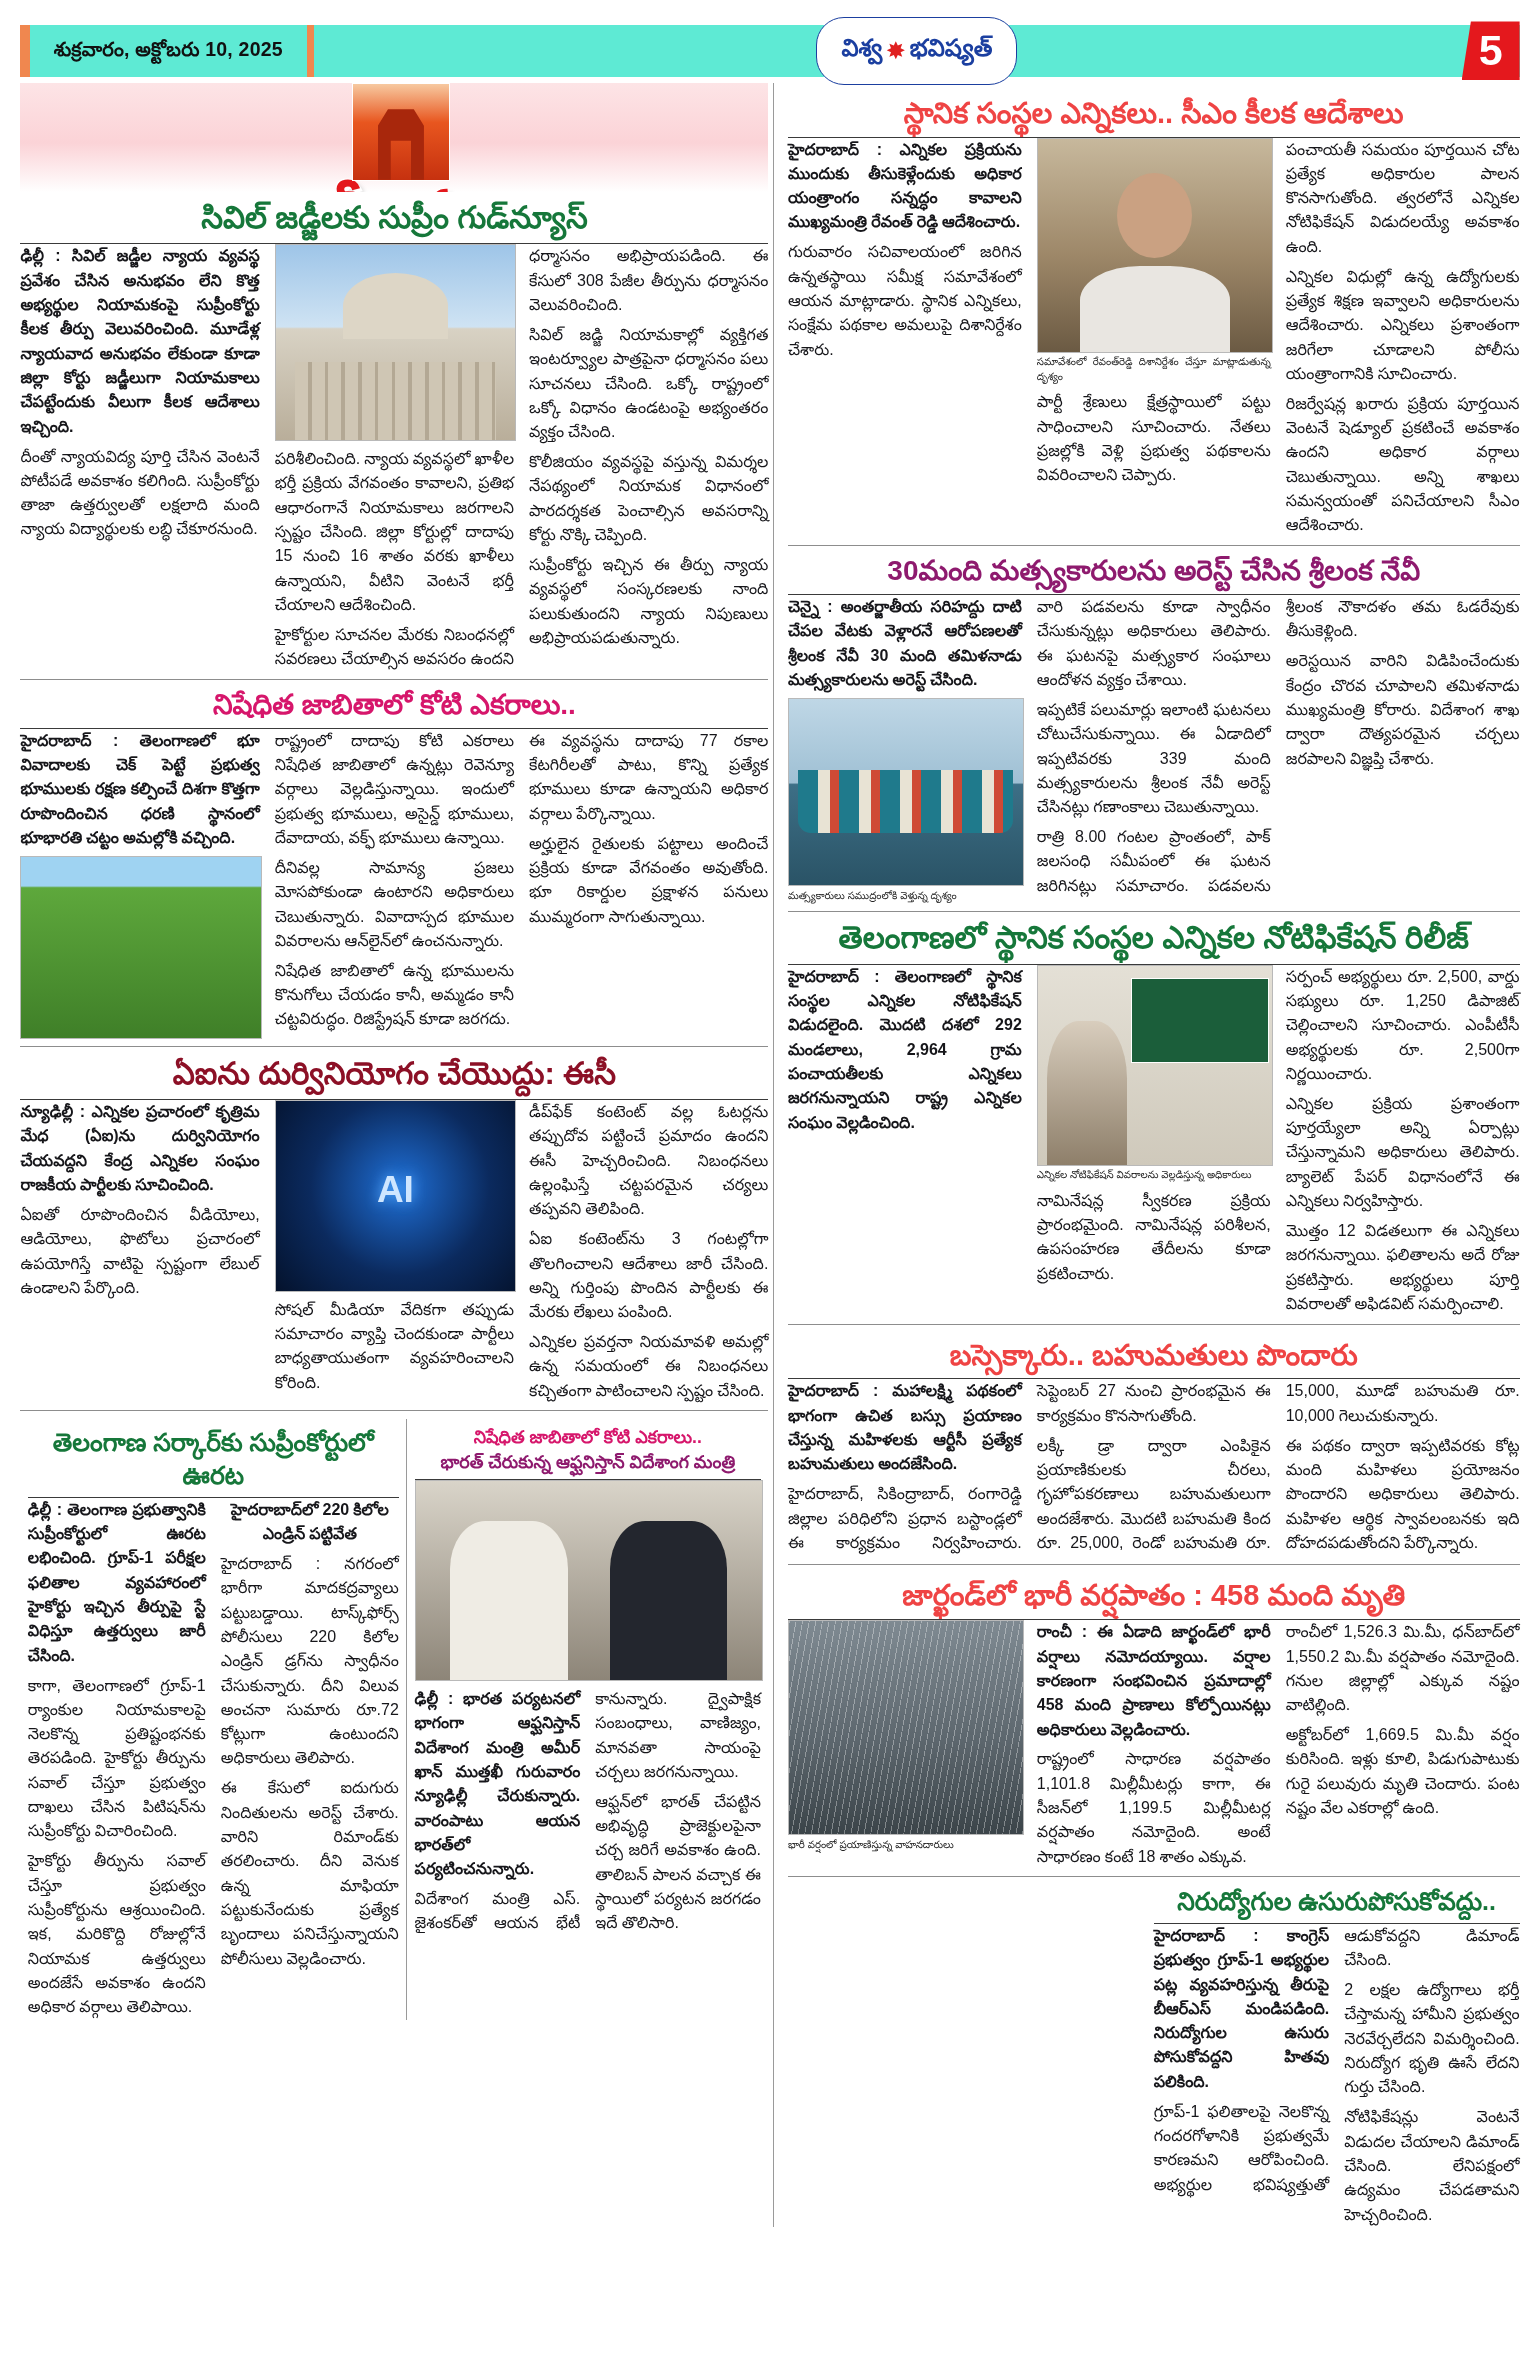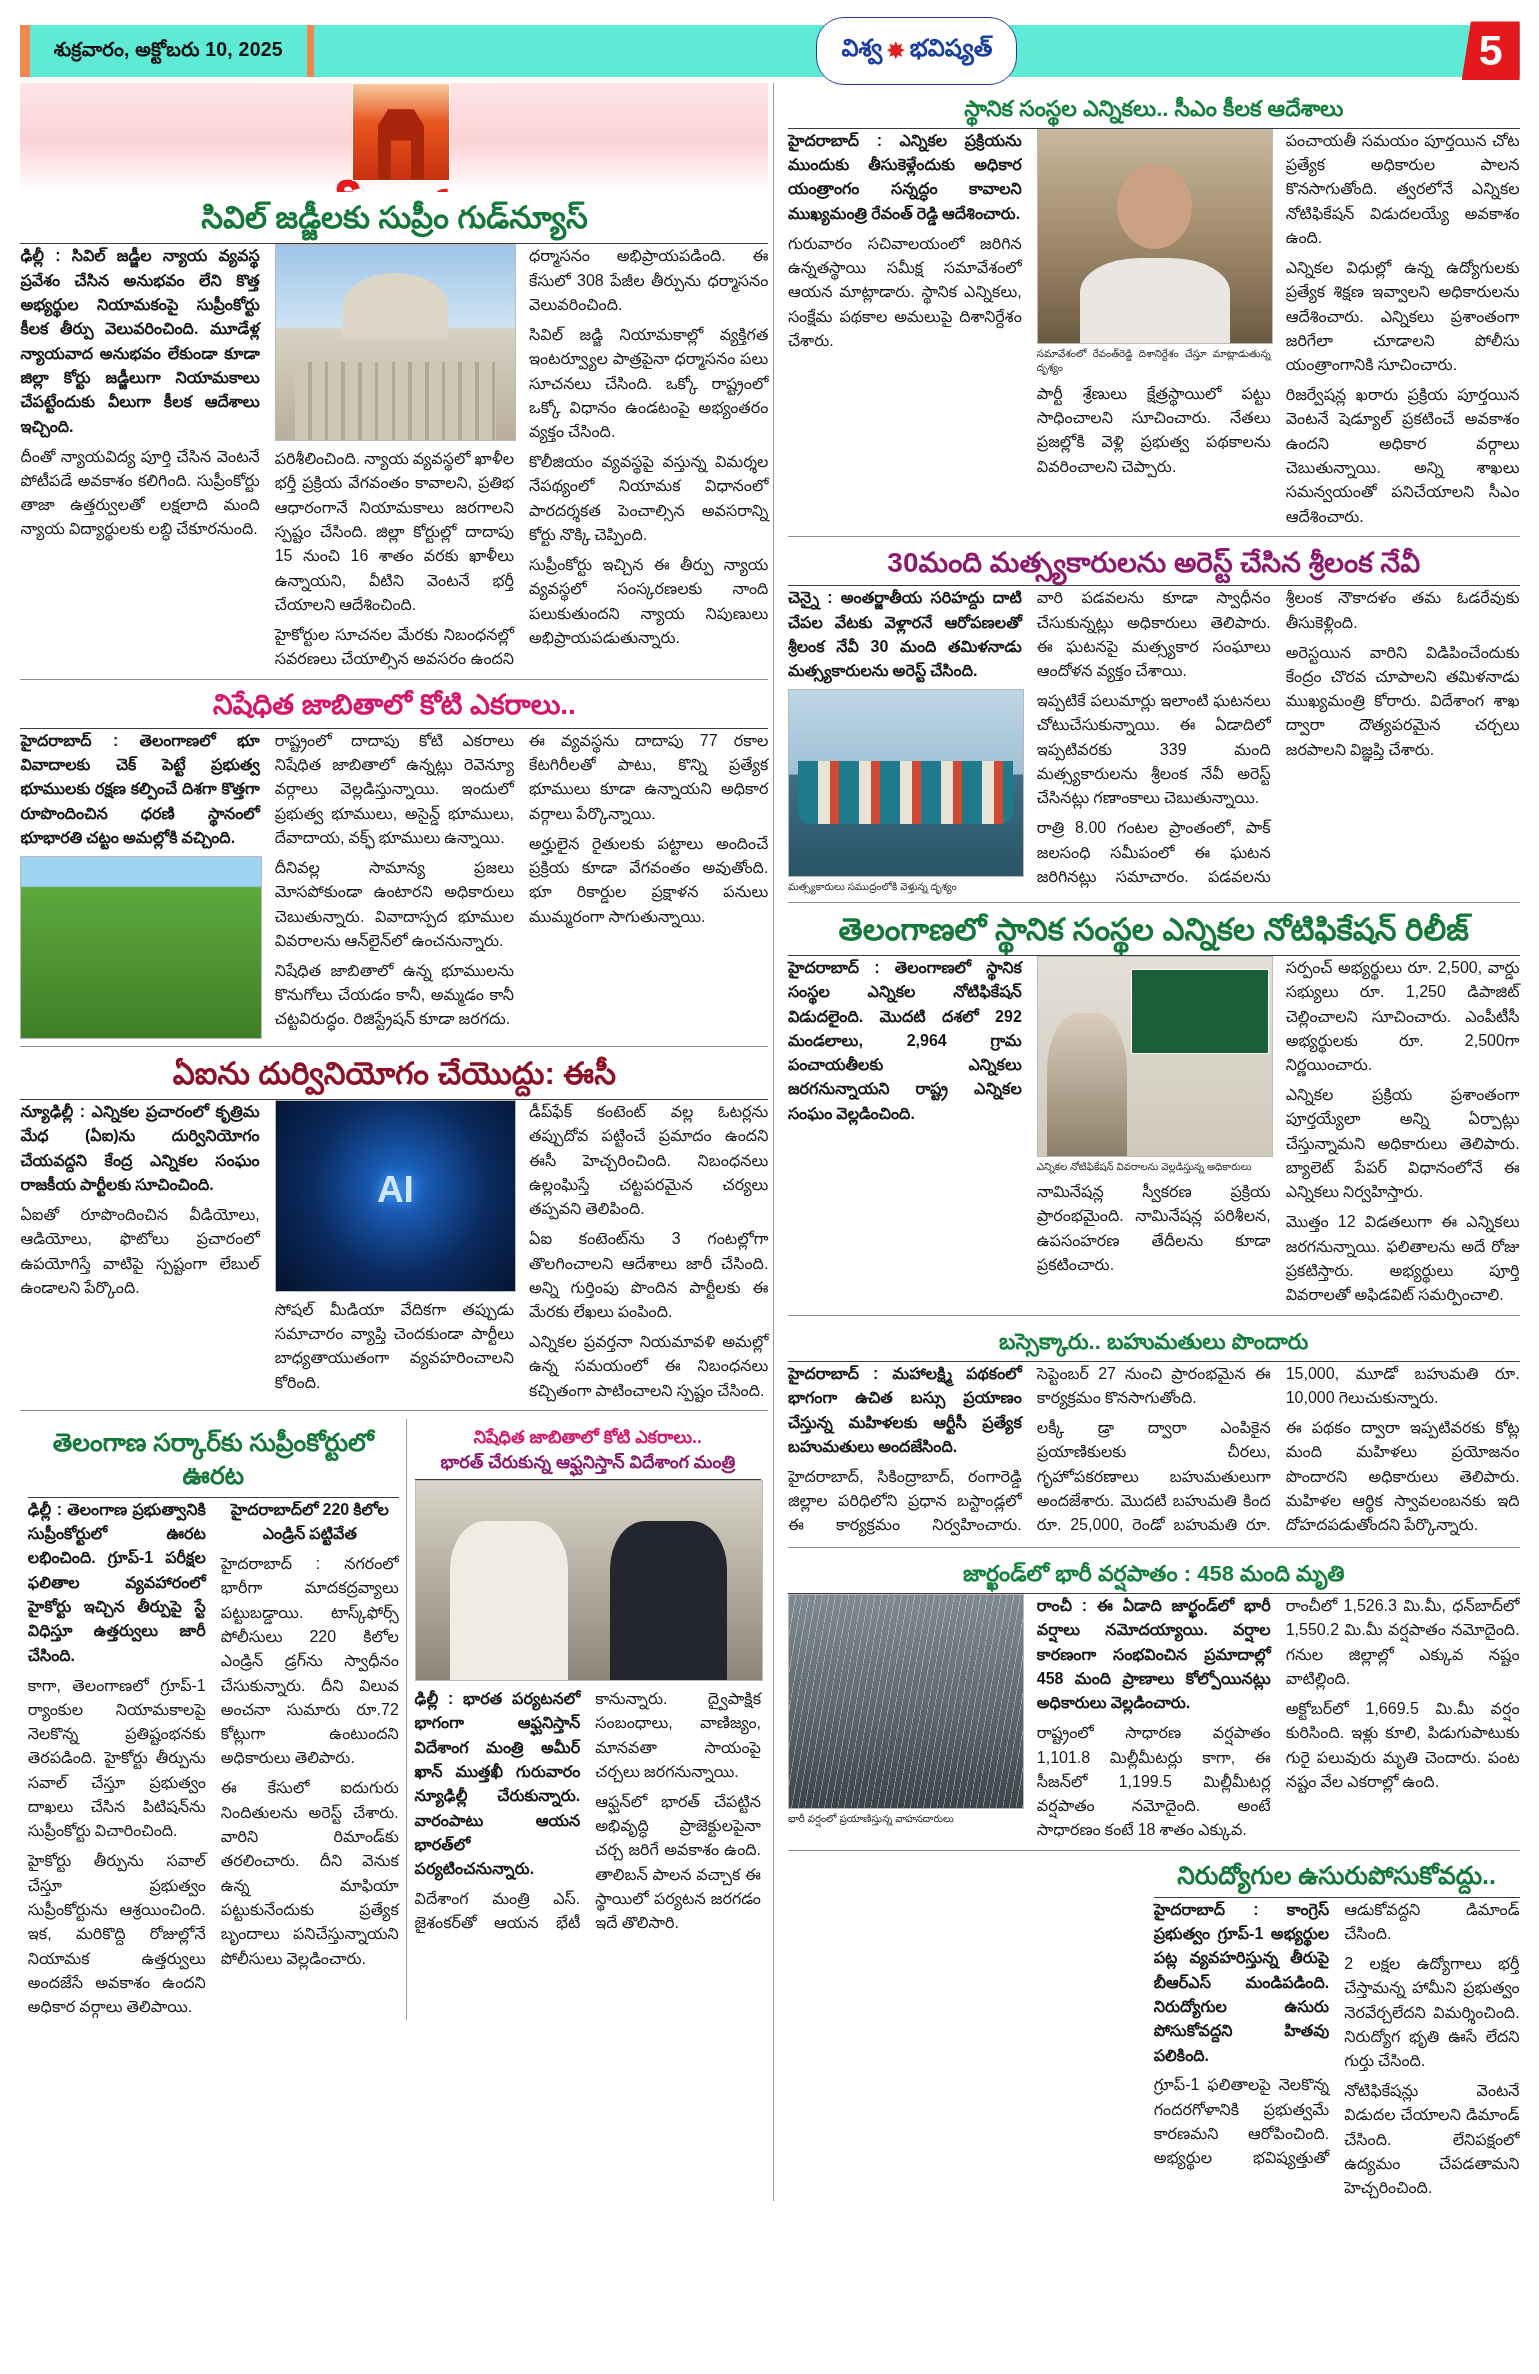--- a/index.html
+++ b/index.html
@@ -77,21 +77,21 @@
     text-shadow:2.8px 2.8px 0 #fff,-0.9px -0.9px 0 #fff,3.7px 4.6px 5.6px rgba(0,0,0,.25);
     padding-right:37px;
   }
 
   
   .hl{
     text-align:center;font-weight:bold;line-height:1.25;
     margin:7.4px 0 5.6px 0;
   }
   .hl-green{color:#16773a;font-size:31px;}
-  .hl-red{color:#15803d;font-size:22px;margin-top:12px;}
+  .hl-red{color:#ef4444;font-size:29px;margin-top:12px;}
   .hl-purple{color:#8e1a6e;font-size:28px;}
   .hl-pink{color:#d6166b;font-size:28px;}
   .hl-maroon{color:#8c1026;font-size:31px;}
   .rule-top{border-top:1.9px solid #3a3a3a;margin:5.6px 0 0 0;}
   .rule-thin{border-top:0.9px solid #8d8d8d;margin:7.4px 0;}
 
   
   .body3{column-count:3;column-gap:15px;column-rule:0;}
   .body2{column-count:2;column-gap:15px;}
   p.t{

